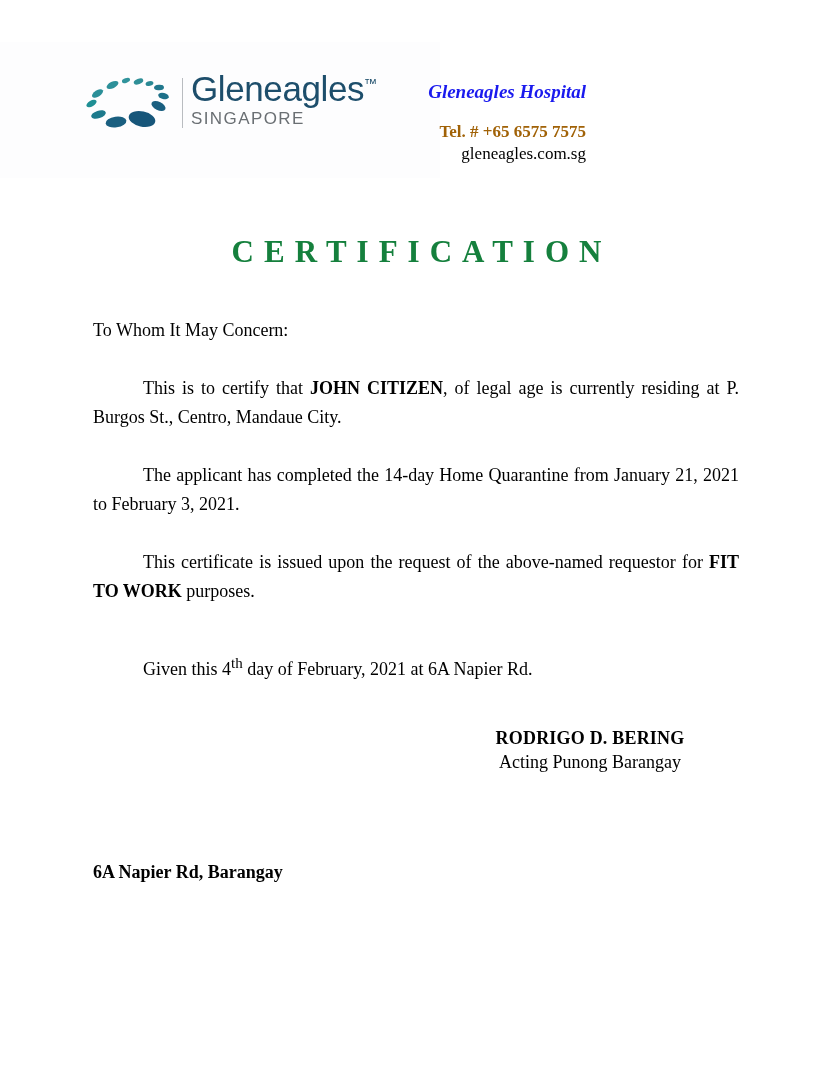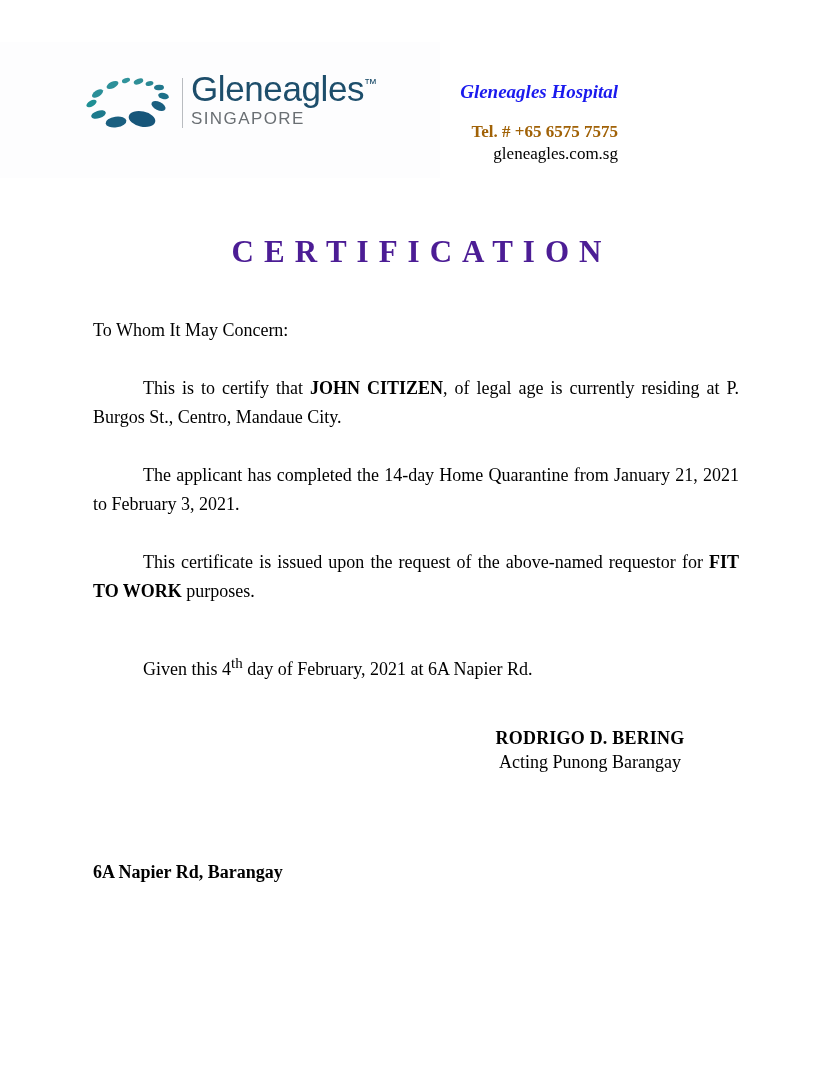--- a/index.html
+++ b/index.html
@@ -17,21 +17,20 @@
     color: #000000;
   }
 
   
   .header {
     position: absolute;
     top: 0;
     left: 0;
     width: 681px;
     height: 178px;
-    padding-left: 32px;
   }
 
   
   .logo-plate {
     position: absolute;
     left: 0;
     top: 42px;
     width: 440px;
     height: 136px;
     background: #fdfdfe;
@@ -124,21 +123,21 @@
   .doc-title {
     position: absolute;
     top: 234px;
     left: 0;
     width: 833px;
     text-align: center;
     font-size: 31px;
     font-weight: bold;
     letter-spacing: 10px;
     text-indent: 10px;
-    color: #4c1d95;
+    color: #15803d;
   }
 
   
   .body-area {
     position: absolute;
     left: 93px;
     top: 316px;
     width: 646px;
   }
   .salutation {

